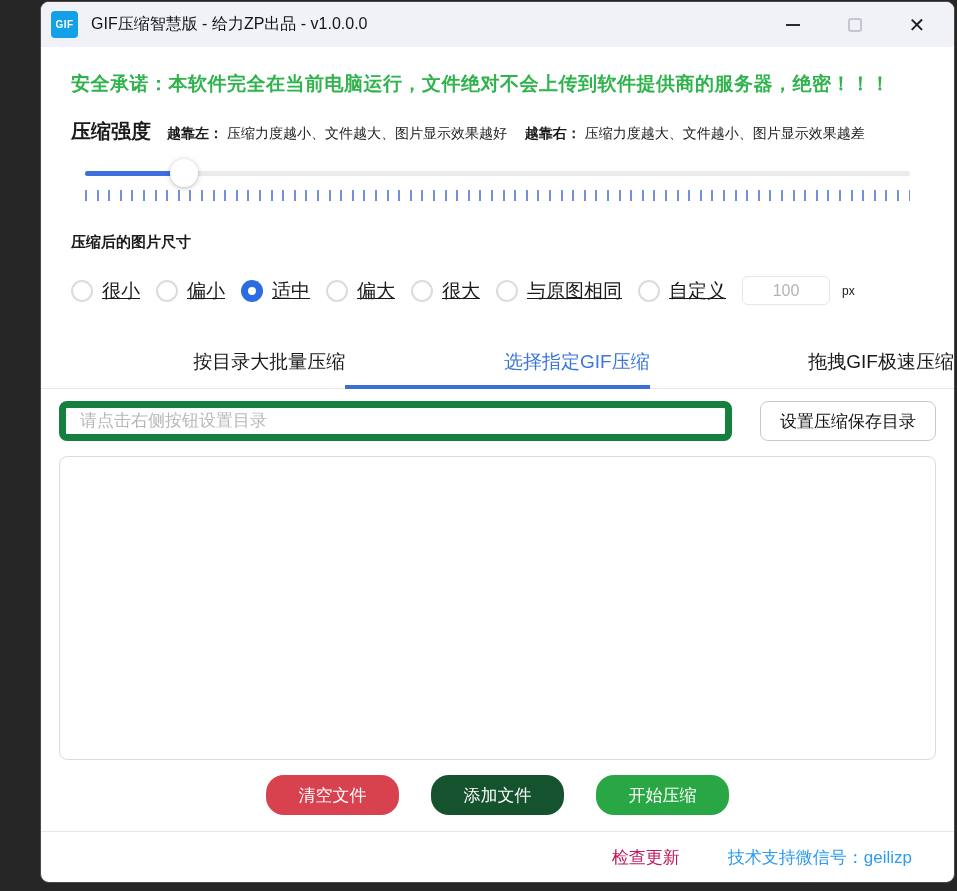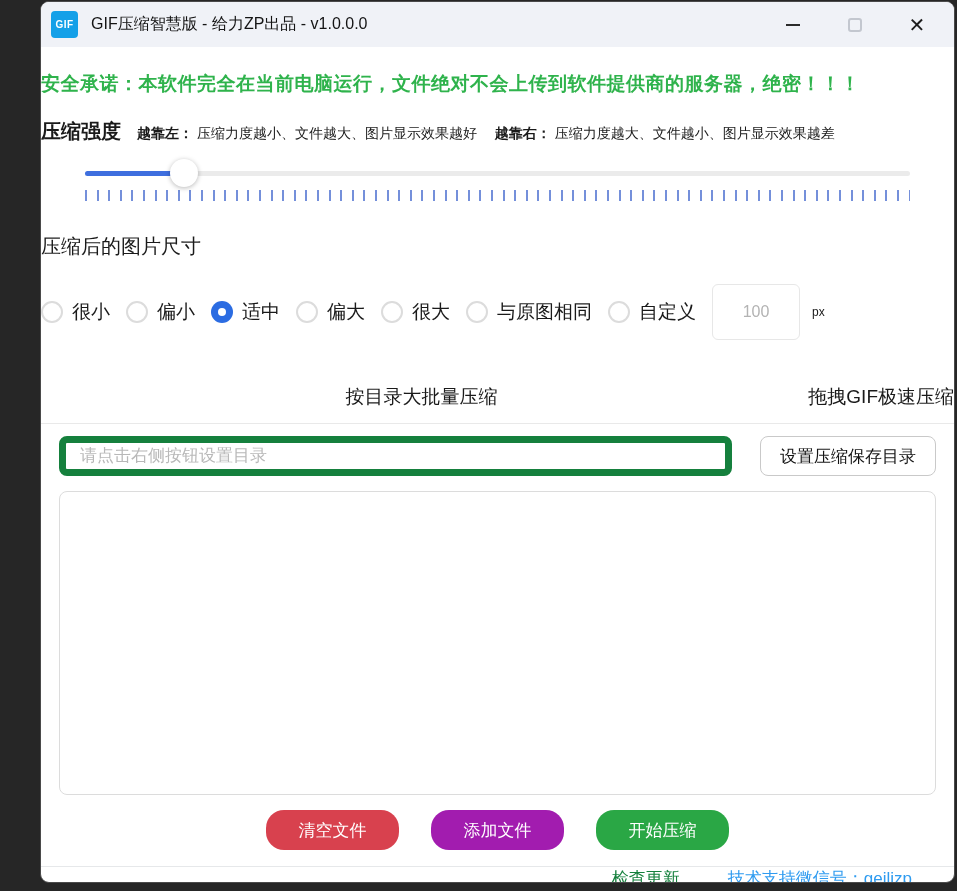--- a/index.html
+++ b/index.html
@@ -41,21 +41,21 @@
     width: 62px; height: 100%;
     display: flex; align-items: center; justify-content: center;
     cursor: default;
   }
   .min-glyph { width: 14px; height: 2px; background: #2b2b2b; }
   .max-glyph { width: 14px; height: 14px; border: 2px solid #c3c7cf; border-radius: 3px; }
   .close-glyph { font-size: 20px; color: #1c1c1c; line-height: 1; }
   .win-close { margin-right: 6px; }
   
   .content { flex: 1; display: flex; flex-direction: column; }
-  .pad { padding-right: 30px; }
+  .pad { padding-left: 30px; padding-right: 30px; }
   .notice {
     margin-top: 24px;
     font-size: 19px;
     font-weight: bold;
     letter-spacing: .5px;
   }
   .strength-row {
     margin-top: 21px;
     display: flex;
     align-items: baseline;
@@ -83,43 +83,43 @@
   .ticks {
     margin: 3px 44px 0 44px;
     height: 11px;
     background: repeating-linear-gradient(
       to right,
       rgba(92,124,212,.85) 0px, rgba(92,124,212,.85) 2px,
       transparent 2px, transparent 11.6px
     );
   }
   
-  .size-title { margin-top: 32px; font-size: 20px; font-weight: normal; }
+  .size-title { margin-top: 32px; font-size: 15px; font-weight: bold; }
   .size-row {
     margin-top: 24px;
     display: flex;
     align-items: center;
   }
-  .radio-opt { display: flex; align-items: center; margin-right: 16px; cursor: default; }
+  .radio-opt { display: flex; align-items: center; margin-right: 16px; cursor: default; text-decoration: underline; }
   .radio-circle {
     width: 22px; height: 22px; border-radius: 50%;
     border: 2px solid #dcdcdc; background: #fff;
     flex: 0 0 auto;
   }
   .radio-opt.checked .radio-circle {
     border: none; background: #2b6ce2;
     position: relative;
   }
   .radio-opt.checked .radio-circle::after {
     content: ""; position: absolute; left: 7px; top: 7px;
     width: 8px; height: 8px; border-radius: 50%; background: #fff;
   }
   .radio-label { font-size: 19px; margin-left: 9px; white-space: nowrap; }
   .custom-input {
-    width: 88px; height: 56px;
+    width: 88px; height: 29px;
     border: 1px solid #e7e7e7; border-radius: 6px;
     text-align: center; font-size: 16px; color: #b3b3b3;
     background: #fff; outline: none;
     font-family: "Liberation Sans", "DejaVu Sans", sans-serif;
   }
   .px-unit { font-size: 12px; font-weight: normal; margin-left: 12px; }
   
   .tabs {
     margin-top: 36px;
     display: flex;
@@ -267,36 +267,37 @@
       <div class="radio-opt">
         <span class="radio-circle"></span>
         <span class="radio-label">自定义</span>
       </div>
       <input class="custom-input" readonly="" value="100" style="">
       <span class="px-unit">px</span>
     </div>
 
     <div class="tabs">
       <div class="tab">按目录大批量压缩</div>
+      <div class="tab active">选择指定GIF压缩</div>
       <div class="tab">拖拽GIF极速压缩</div>
     </div>
 
     <div class="dir-row">
       <input class="dir-input" placeholder="请点击右侧按钮设置目录" style="">
       <button class="dir-btn">设置压缩保存目录</button>
     </div>
 
     <div class="file-list"></div>
 
     <div class="actions">
       <button class="act-btn" id="btn-clear" style="background: rgb(216, 65, 78);">清空文件</button>
-      <button class="act-btn" id="btn-add" style="background: #a21caf;">添加文件</button>
+      <button class="act-btn" id="btn-add" style="background: #14532d;">添加文件</button>
       <button class="act-btn" id="btn-start" style="background: rgb(42, 167, 69);">开始压缩</button>
     </div>
 
     <div class="footer-divider"></div>
     <div class="footer">
-      <span class="footer-link" id="check-update" style="color: #15803d;">检查更新</span>
+      <span class="footer-link" id="check-update" style="color: #be185d;">检查更新</span>
       <span class="footer-link" id="support-text" style="color: rgb(46, 155, 240);">技术支持微信号：geilizp</span>
     </div>
 
   </div>
 </div>
 
 </body></html>

